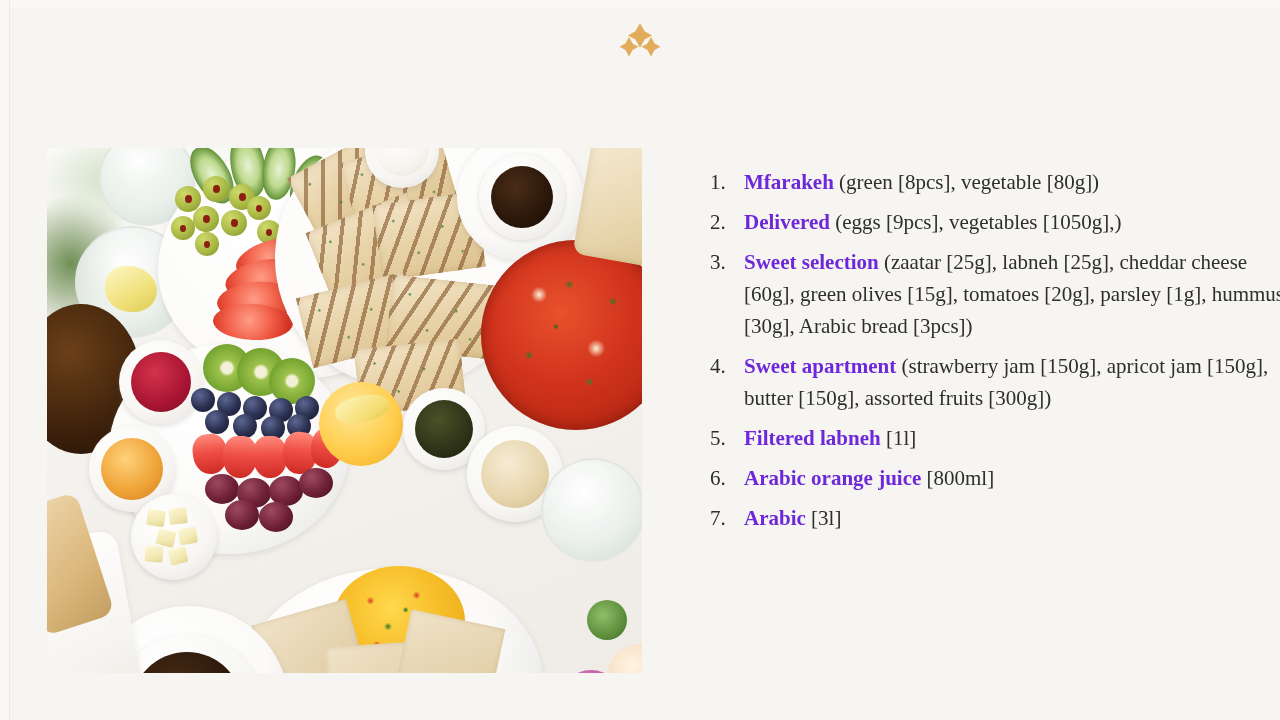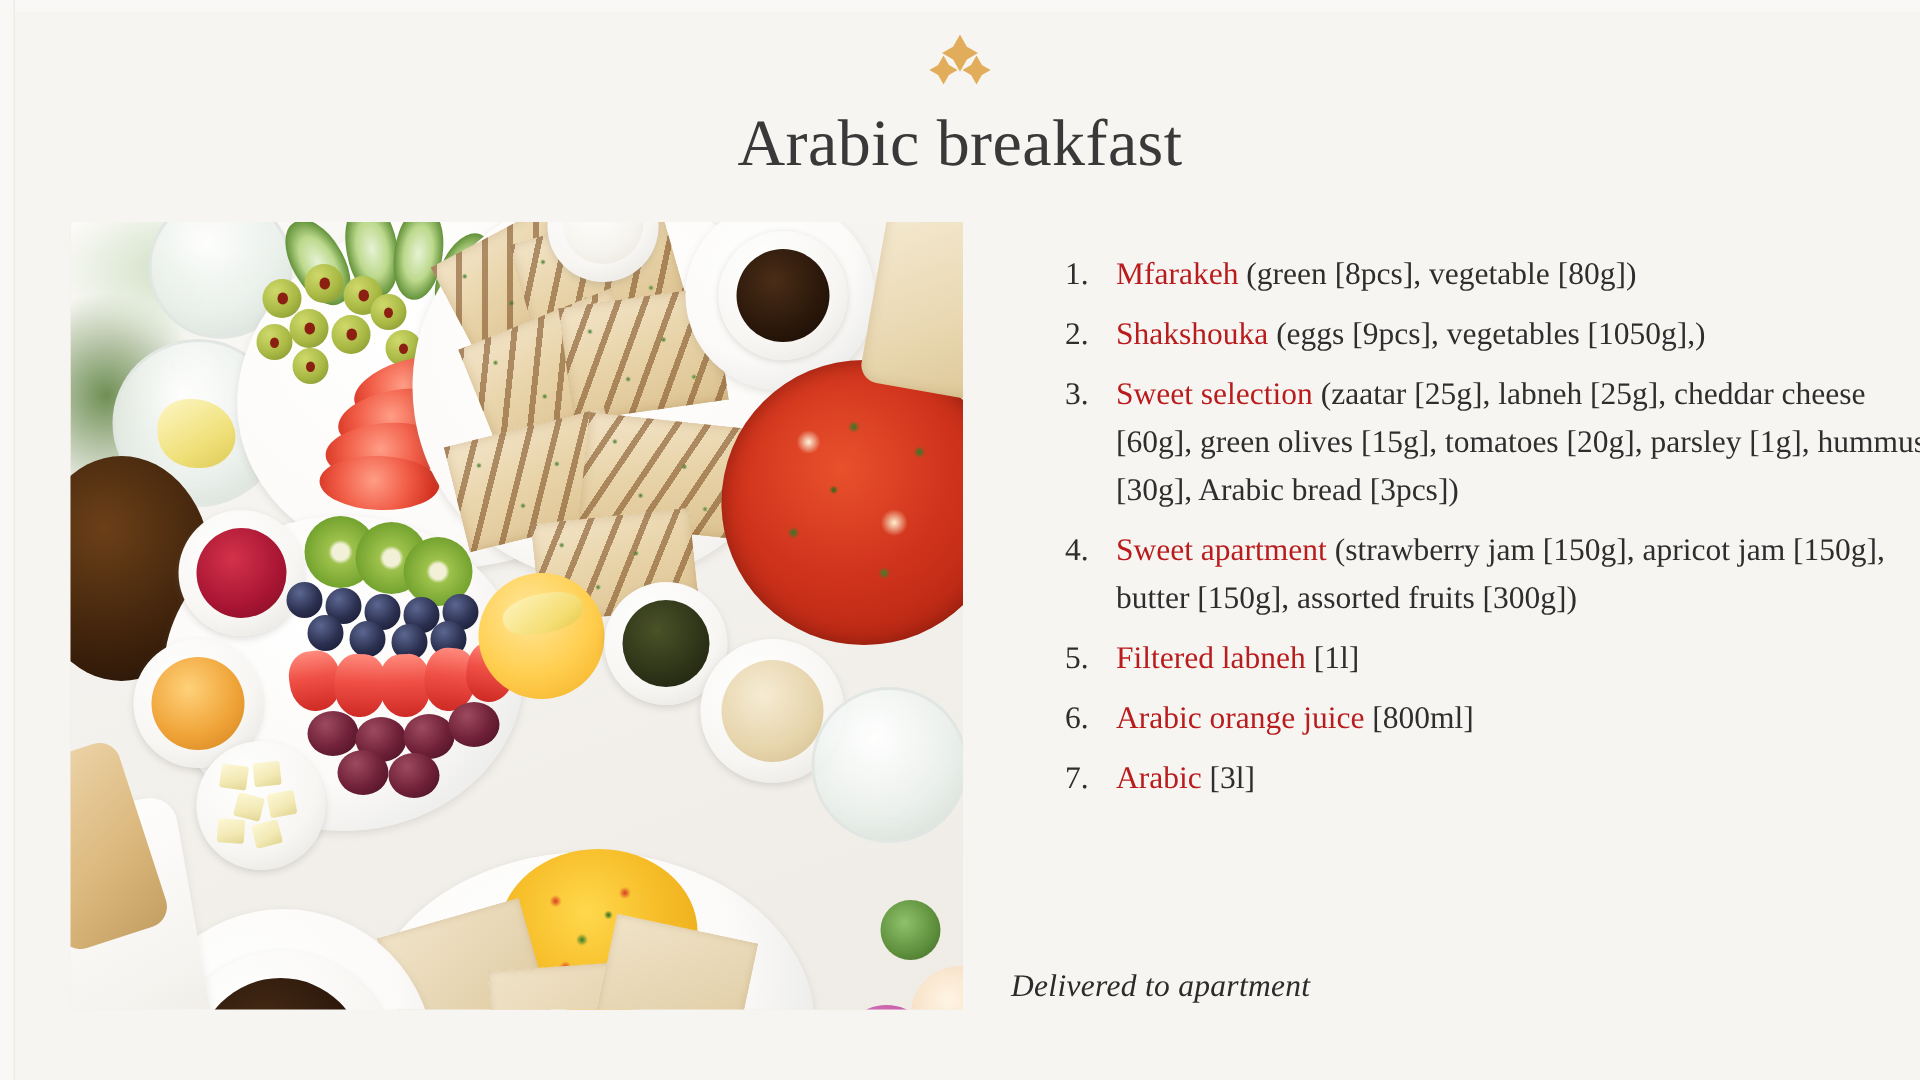--- a/index.html
+++ b/index.html
@@ -280,22 +280,22 @@
     flex: 0 0 auto;
     width: 34px;
     text-align: left;
     font-size: 21px;
     color: #2E2E2E;
   }
   .li-body {
     flex: 1 1 auto;
   }
   .li-name {
-    font-weight: normal;
-    color: #b91c1c;
+    font-weight: bold;
+    color: #6d28d9;
     margin-top: 28px;
   }
   .li-detail {
     font-weight: normal;
     color: #2E2E2E;
   }
 
   
   .footer-note {
     position: absolute;
@@ -319,21 +319,20 @@
   <div class="ornament">
     <svg width="48" height="40" viewBox="0 0 48 40" aria-hidden="true">
       <g fill="#E0A952">
         <path d="M24 0 L28.6 8.2 L36 12.4 L28.6 16.6 L24 24.8 L19.4 16.6 L12 12.4 L19.4 8.2 Z" opacity="0.95"></path>
         <path d="M13 14 L16.6 20.4 L22.4 23.7 L16.6 27 L13 33.4 L9.4 27 L3.6 23.7 L9.4 20.4 Z" opacity="0.95"></path>
         <path d="M35 14 L38.6 20.4 L44.4 23.7 L38.6 27 L35 33.4 L31.4 27 L25.6 23.7 L31.4 20.4 Z" opacity="0.95"></path>
       </g>
     </svg>
   </div>
 
-  <div class="title">Arabic breakfast</div>
 
   <div class="photo">
     <div class="photo-canvas">
 
       <div class="water" style="left:52px; top:-18px; width:92px; height:92px;"></div>
       <div class="water" style="left:28px; top:78px; width:110px; height:108px;"></div>
       <div style="position:absolute; left:58px; top:118px; width:52px; height:46px; border-radius:40% 55% 45% 50%; background:linear-gradient(150deg,#fdf6c4 0%,#f0e17c 60%,#ddcb55 100%);"></div>
       <div style="position:absolute; left:-26px; top:156px; width:120px; height:150px; border-radius:50%; background:radial-gradient(circle at 40% 32%, #6b4018 0%, #40230c 60%, #231206 100%);"></div>
 
       <div class="ellipse-plate" style="left:110px; top:-10px; width:300px; height:240px; transform:rotate(-12deg);"></div>
@@ -451,21 +450,21 @@
     </div>
   </div>
 
   <ol class="list">
     <li class="list-item">
       <span class="li-num">1.</span>
       <span class="li-body"><span class="li-name">Mfarakeh</span><span class="li-detail"> (green [8pcs], vegetable [80g])</span></span>
     </li>
     <li class="list-item">
       <span class="li-num">2.</span>
-      <span class="li-body"><span class="li-name">Shakshouka</span><span class="li-detail"> (eggs [9pcs], vegetables [1050g],)</span></span>
+      <span class="li-body"><span class="li-name">Delivered</span><span class="li-detail"> (eggs [9pcs], vegetables [1050g],)</span></span>
     </li>
     <li class="list-item">
       <span class="li-num">3.</span>
       <span class="li-body"><span class="li-name">Sweet selection</span><span class="li-detail"> (zaatar [25g], labneh [25g], cheddar cheese [60g], green olives [15g], tomatoes [20g], parsley [1g], hummus [30g], Arabic bread [3pcs])</span></span>
     </li>
     <li class="list-item">
       <span class="li-num">4.</span>
       <span class="li-body"><span class="li-name">Sweet apartment</span><span class="li-detail"> (strawberry jam [150g], apricot jam [150g], butter [150g], assorted fruits [300g])</span></span>
     </li>
     <li class="list-item">
@@ -475,15 +474,14 @@
     <li class="list-item">
       <span class="li-num">6.</span>
       <span class="li-body"><span class="li-name">Arabic orange juice</span><span class="li-detail"> [800ml]</span></span>
     </li>
     <li class="list-item">
       <span class="li-num">7.</span>
       <span class="li-body"><span class="li-name">Arabic</span><span class="li-detail"> [3l]</span></span>
     </li>
   </ol>
 
-  <div class="footer-note">Delivered to apartment</div>
 
 </div>
 
 </body></html>

